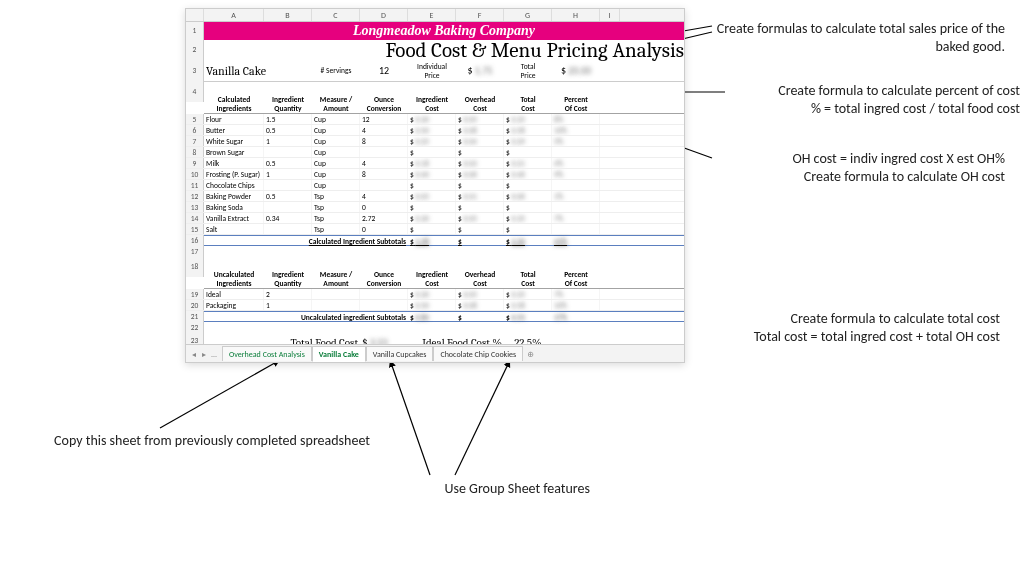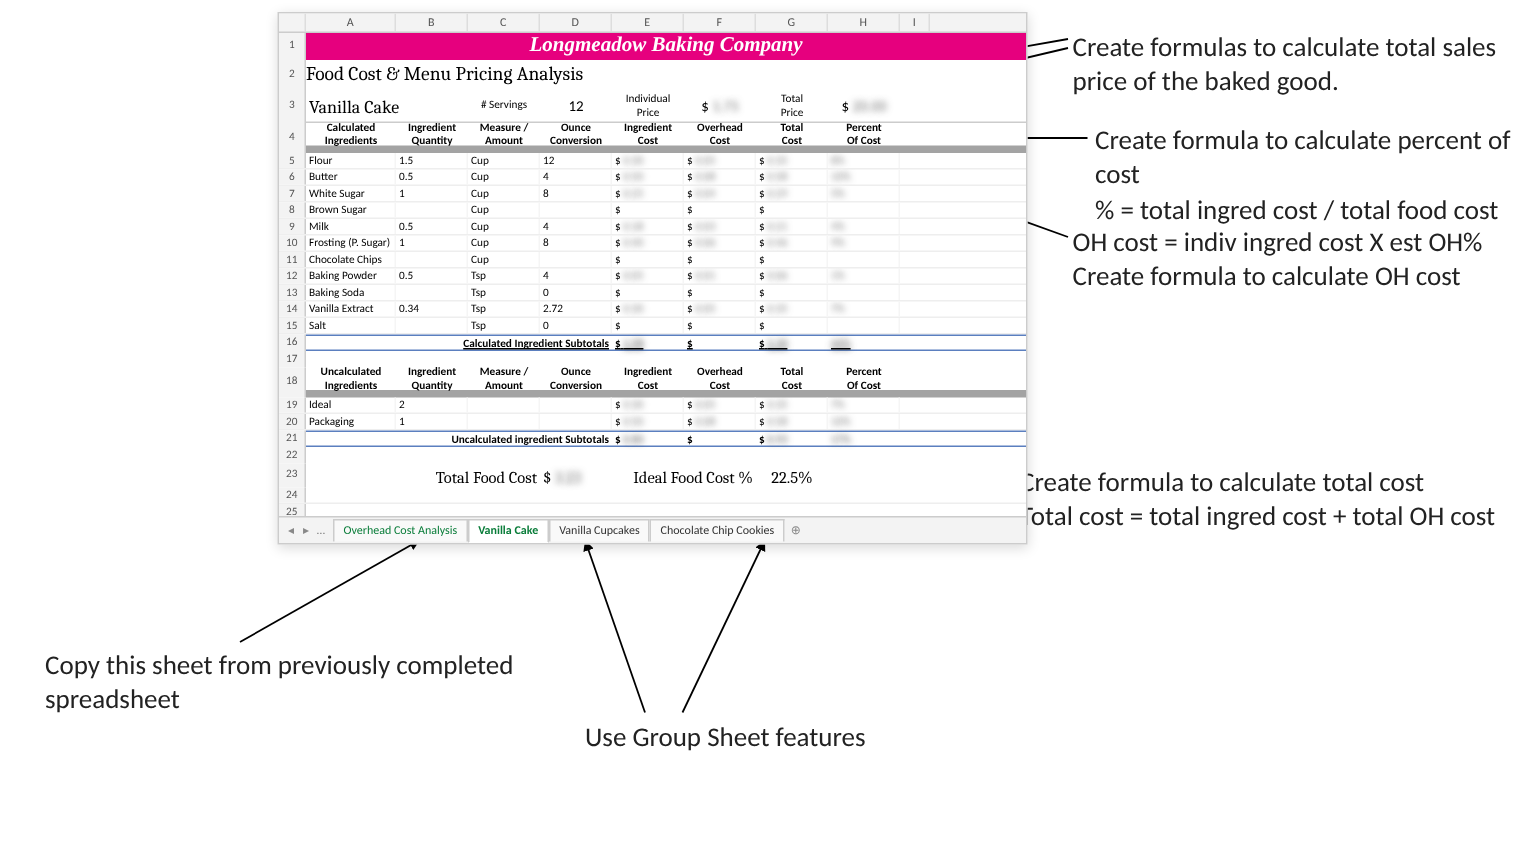--- a/index.html
+++ b/index.html
@@ -85,22 +85,22 @@
     font-style: italic;
     font-weight: bold;
     font-family: Georgia, serif;
     text-align: center;
     font-size: 14px;
     height: 18px;
     line-height: 18px;
   }
   .title {
     font-family: Cambria, Georgia, serif;
-    text-align: left;
-    font-size: 13px;
+    text-align: right;
+    font-size: 21px;
     height: 20px;
     line-height: 20px;
     font-weight: normal;
   }
   .product-row {
     display: flex;
     height: 22px;
     align-items: center;
     border-bottom: 1px solid #ccc;
   }
@@ -116,21 +116,22 @@
     width: 48px;
   }
   .hdr-val {
     font-size: 10px;
     text-align: center;
     width: 48px;
   }
   .col-hdr-row {
     display: flex;
     height: 20px;
-    border-bottom: 5px solid #a3a3a3;
+    border-bottom: 1px solid #a3a3a3;
+    margin-top: 12px;
   }
   .col-hdr-row .ch {
     font-size: 7.5px;
     text-align: center;
     font-weight: bold;
     padding: 1px;
     line-height: 9px;
     display: flex;
     align-items: center;
     justify-content: center;
@@ -194,23 +195,24 @@
     border-bottom: 1px solid #fff;
   }
   .tab.secondary { color: #0a7d3a; }
   .plus-tab {
     padding: 2px 4px;
     color: #888;
   }
   .annotation {
     position: absolute;
     font-family: Calibri, Arial, sans-serif;
-    font-size: 18px;
+    font-size: 14px;
     color: #222;
     line-height: 1.3;
+    text-align: right;
   }
   svg.arrows {
     position: absolute;
     left: 0; top: 0;
     width: 1024px; height: 566px;
     pointer-events: none;
   }
   .spacer-row { display:flex; height:11px; }
 </style>
 </head>

